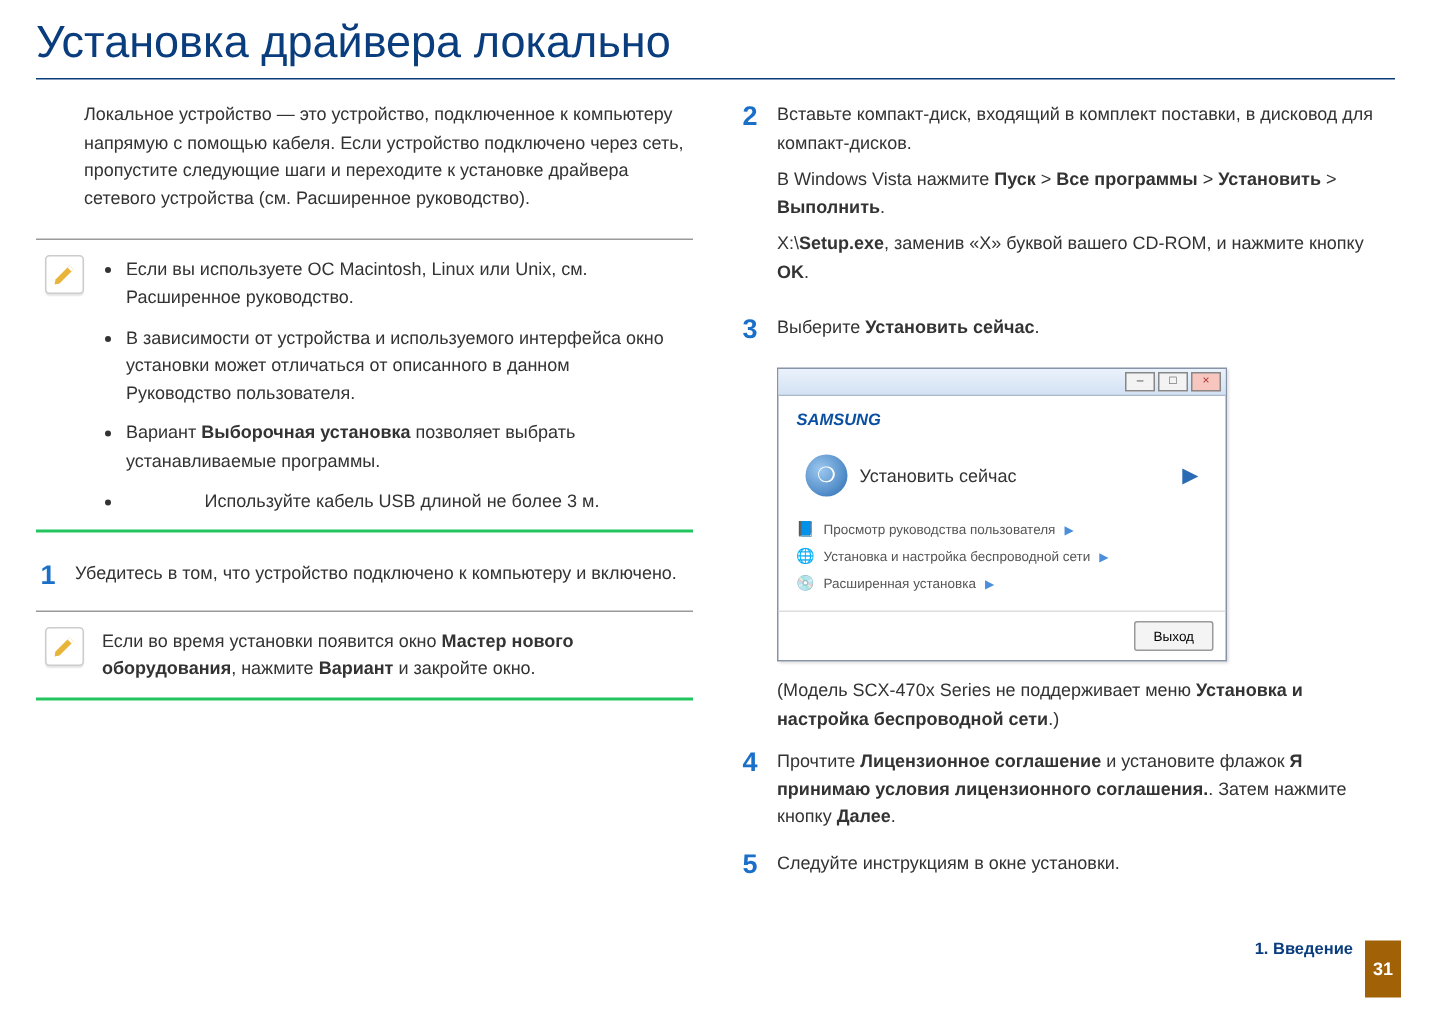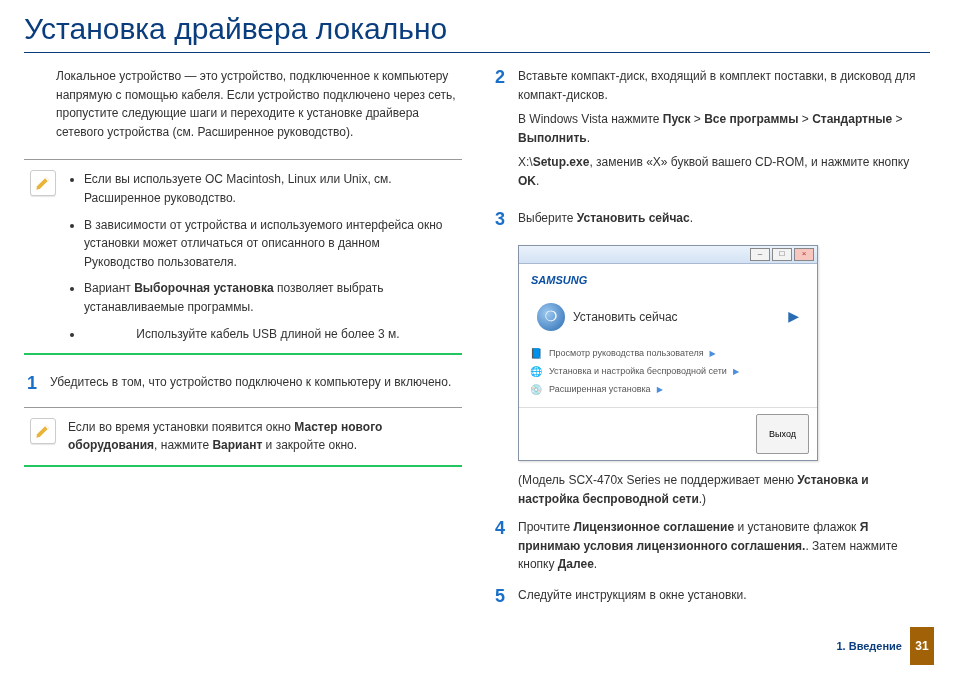--- a/index.html
+++ b/index.html
@@ -132,29 +132,29 @@
   }
   .opt-row .mini { width:12px; height:12px; display:flex; align-items:center; justify-content:center; font-size:10px; }
   .tri { color:#4a8edc; font-size:8px; }
   .dlg-foot {
     text-align: right;
     padding: 6px 8px;
     border-top: 1px solid #ddd;
   }
   .exit-btn {
     border:1px solid #999; background:#f4f4f4;
-    font-size:9px; padding: 14px 12px;
+    font-size:9px; padding: 4px 12px;
     border-radius:2px;
   }
 
   .footer {
     position: absolute;
     bottom: 10px;
     right: 20px;
-    display:flex; align-items:center; gap:8px;
+    display:flex; gap:8px;
     font-size: 11px;
     color: #0a3d7d;
     font-weight: bold;
   }
   .page-num {
     background: #a16207;
     color: #fff;
     width: 24px; height: 38px;
     display:flex; align-items:center; justify-content:center;
     font-size: 12px;
@@ -209,21 +209,21 @@
     </div>
   </div>
 
   <div class="col">
 
     <div class="step">
       <div class="step-num">2</div>
       <div class="step-body">
         <p>Вставьте компакт-диск, входящий в комплект поставки, в дисковод для компакт-дисков.</p>
         <p>
-          <span>В Windows Vista нажмите </span><b>Пуск</b><span> &gt; </span><b>Все программы</b><span> &gt; </span><b>Стандартные</b><span> &gt; </span><b>Выполнить</b><span>.</span>
+          <span>В Windows Vista нажмите </span><b>Пуск</b><span> &gt; </span><b>Все программы</b><span> &gt; </span><b>Установить</b><span> &gt; </span><b>Выполнить</b><span>.</span>
         </p>
         <p>
           <span>X:\</span><b>Setup.exe</b><span>, заменив «X» буквой вашего CD-ROM, и нажмите кнопку </span><b>OK</b><span>.</span>
         </p>
       </div>
     </div>
 
     <div class="step">
       <div class="step-num">3</div>
       <div class="step-body">

